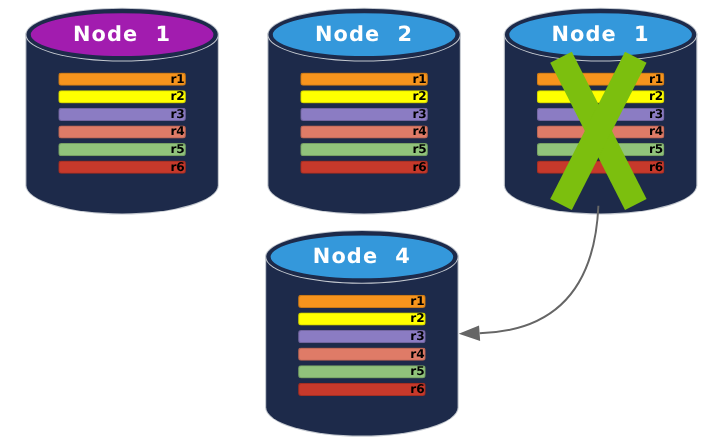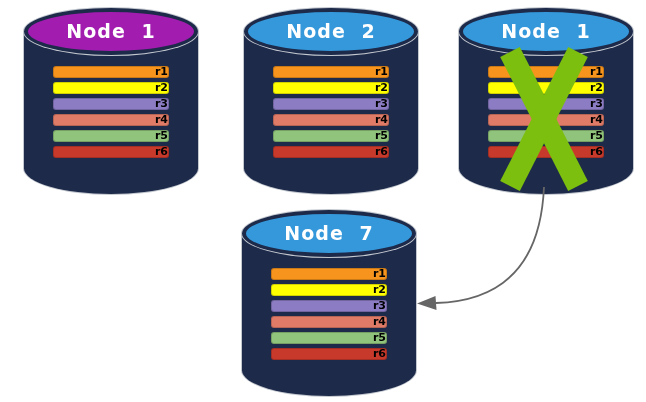--- a/index.html
+++ b/index.html
@@ -127,21 +127,21 @@
     </div>
     <svg class="x-mark" viewBox="0 0 102 142">
       <line x1="17" y1="4" x2="85" y2="138" stroke="#7CBF0E" stroke-width="22" style="stroke: rgb(124, 191, 14);"></line>
       <line x1="85" y1="4" x2="17" y2="138" stroke="#7CBF0E" stroke-width="22" style="stroke: rgb(124, 191, 14);"></line>
     </svg>
   </div>
 
   <div class="node n4">
     <div class="cyl-body" style="background-color: rgb(29, 42, 74);"></div>
     <div class="cyl-top" style="background-color: rgb(52, 152, 219); border-color: rgb(29, 42, 74);">
-      <div class="title" style="color: rgb(255, 255, 255);">Node 7</div>
+      <div class="title" style="color: rgb(255, 255, 255);">Node 4</div>
     </div>
     <div class="rows">
       <div class="row" style="background-color: rgb(247, 148, 29);">r1</div>
       <div class="row" style="background-color: rgb(255, 255, 0);">r2</div>
       <div class="row" style="background-color: rgb(139, 124, 195);">r3</div>
       <div class="row" style="background-color: rgb(223, 123, 103);">r4</div>
       <div class="row" style="background-color: rgb(144, 195, 123);">r5</div>
       <div class="row" style="background-color: rgb(199, 57, 43);">r6</div>
     </div>
   </div>

